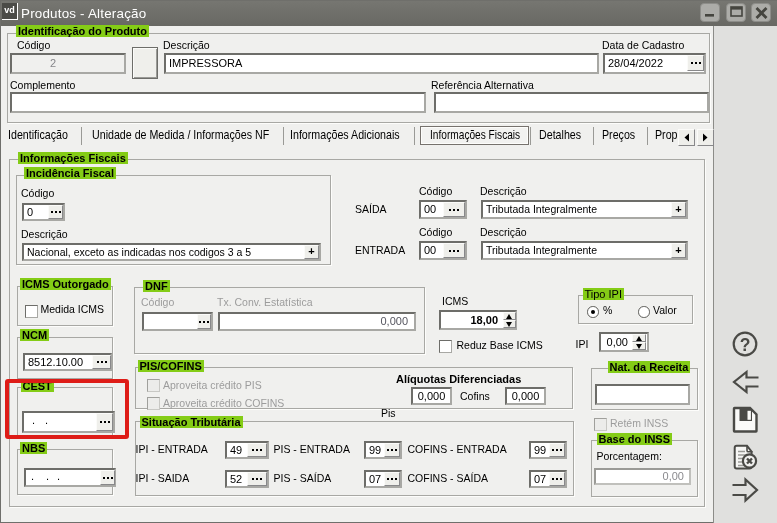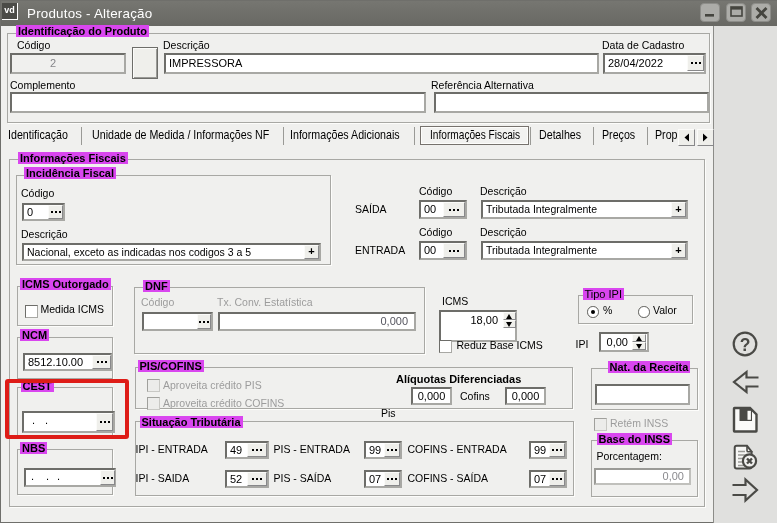--- a/index.html
+++ b/index.html
@@ -3,27 +3,27 @@
 <style>
   html,body{margin:0;padding:0;}
   body{width:777px;height:523px;overflow:hidden;font-family:"Liberation Sans",sans-serif;}
   .win{position:absolute;left:0;top:0;width:777px;height:523px;background:#f0f0ee;
        border:1px solid #6f6f6b;box-sizing:border-box;}
   .tbar{position:absolute;left:0;top:0;width:777px;height:25px;
         background:linear-gradient(#767671,#686863);}
   .vdicon{position:absolute;left:1px;top:2px;width:15px;height:16px;background:#4b4b47;
           border-right:1.5px solid #fff;border-bottom:1.5px solid #fff;
           color:#fff;font:bold 9px "Liberation Sans",sans-serif;text-align:center;line-height:15px;}
-  .ttl{position:absolute;left:26px;top:4.5px;color:#fff;font-size:13.4px;letter-spacing:0.2px;}
+  .ttl{position:absolute;left:20px;top:4.5px;color:#fff;font-size:13.4px;letter-spacing:0.2px;}
   .wbtn{position:absolute;top:2px;width:20px;height:19px;background:#acaca8;border-radius:4px;
         border:1px solid #8d8d89;box-sizing:border-box;}
   .lbl{position:absolute;font-size:10.5px;color:#000;white-space:nowrap;line-height:11px;}
   .lblg{position:absolute;font-size:10.5px;color:#9c9c9c;white-space:nowrap;line-height:11px;}
   .grp{position:absolute;border:1px solid #a8a8a4;box-sizing:border-box;box-shadow:1px 1px 0 #fdfdfb;}
-  .grp>i{position:absolute;top:-8px;left:5px;background:#d946ef;padding:0 2px;
+  .grp>i{position:absolute;top:-8px;left:5px;background:#84cc16;padding:0 2px;
          font:bold 11px "Liberation Sans",sans-serif;font-style:normal;white-space:nowrap;color:#000;}
   .fld{position:absolute;background:#fff;border:2px solid;
        border-color:#6d6d69 #a8a8a4 #a8a8a4 #6d6d69;box-sizing:border-box;
        font-size:11px;color:#000;white-space:nowrap;overflow:hidden;}
   .b3{position:absolute;background:#efefeb;border:1px solid;border-color:#fbfbf9 #88888a #88888a #fbfbf9;
       box-sizing:border-box;display:flex;align-items:center;justify-content:center;}
   .b3 b{width:2px;height:2px;background:#000;margin:0 1px;display:block;}
   .bplus{position:absolute;background:#efefeb;border:1px solid;border-color:#fbfbf9 #88888a #88888a #fbfbf9;
       box-sizing:border-box;text-align:center;font:bold 11px "Liberation Sans",sans-serif;line-height:11px;color:#000;}
   .cb{position:absolute;width:13px;height:13px;background:#fff;border:1.5px solid;box-sizing:border-box;
@@ -213,21 +213,21 @@
   <div class="lblg" style="left:216px;top:296px;">Tx. Conv. Estatística</div>
   <div class="fld" style="left:141px;top:311px;width:71px;height:19px;"></div>
   <div class="b3" style="left:196px;top:313px;width:14px;height:15px;">
       <b></b>
       <b></b>
       <b></b>
     </div>
   <div class="fld" style="left:217px;top:311px;width:198px;height:19px;line-height:15px;text-align:right;padding-right:6px;color:#55555f;">0,000</div>
 
   <div class="lbl" style="left:441px;top:295px;">ICMS</div>
-  <div class="fld" style="left:438px;top:309px;width:78px;height:32px;line-height:16px;text-align:right;padding-right:17px;">18,00</div>
+  <div class="fld" style="left:438px;top:309px;width:78px;height:20px;line-height:16px;text-align:right;padding-right:17px;font-weight:bold;">18,00</div>
   <div class="spin" style="left:502px;top:311px;width:13px;height:16px;">
       <div class="sb tu"></div>
       <div class="sb td"></div>
     </div>
   <div class="cb" style="left:438px;top:339px;"></div>
   <div class="lbl" style="left:455.5px;top:338.5px;">Reduz Base ICMS</div>
   <div class="grp" style="left:577px;top:294px;width:115px;height:29px;">
       <i style="left:3.5px;font-weight:normal;">Tipo IPI</i>
     </div>
   <div style="position:absolute;left:586px;top:305px;width:11.5px;height:11.5px;border-radius:50%;background:#fff;border:1.4px solid #5d5d59;box-sizing:border-box;"></div>

